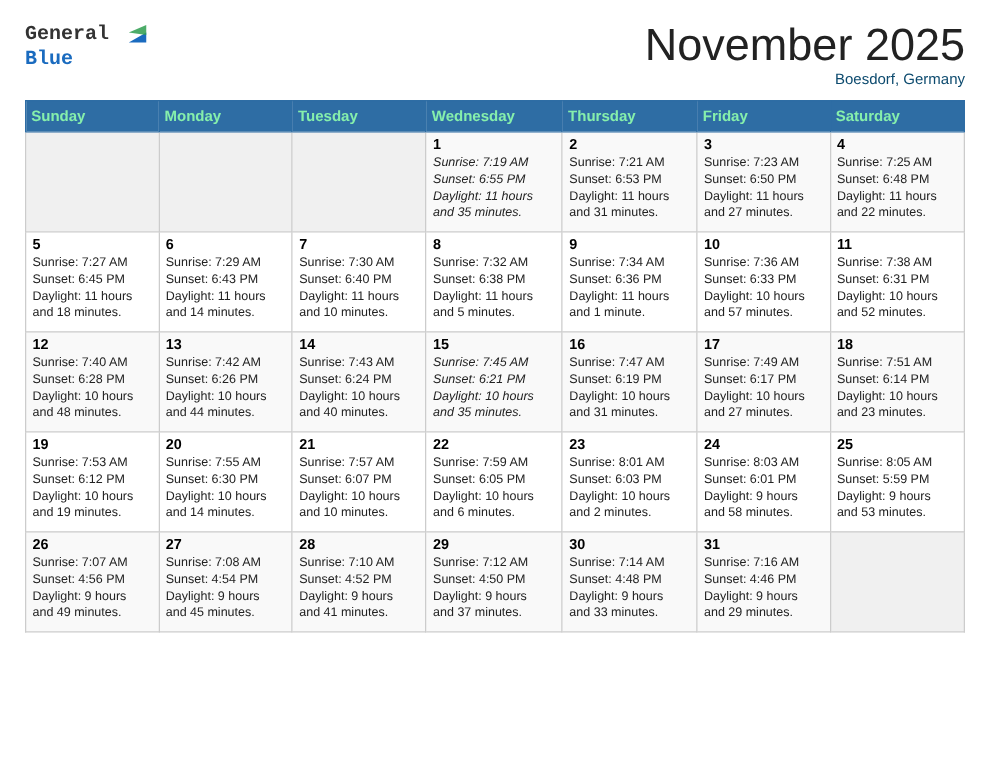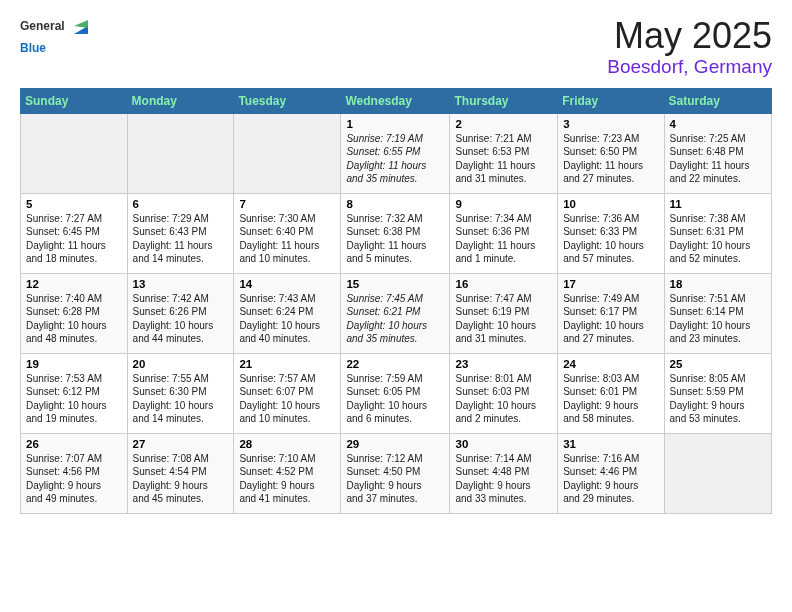--- a/index.html
+++ b/index.html
@@ -20,43 +20,44 @@
       display: flex;
       justify-content: space-between;
       align-items: flex-start;
       margin-bottom: 10px;
     }
     .logo {
       display: flex;
       align-items: center;
     }
     .logo-text {
-      font-size: 12px;
+      font-size: 16px;
       font-weight: bold;
       line-height: 1.1;
+      font-family: Liberation Mono, monospace;
     }
     .logo-general { color: #333; }
     .logo-blue { color: #1a6bbf; }
     .logo-icon {
       width: 22px;
       height: 22px;
       margin-left: 2px;
     }
     .title-block {
       text-align: right;
     }
     .title-month {
       font-size: 36px;
       font-weight: normal;
       color: #222;
       line-height: 1.1;
     }
     .title-location {
-      font-size: 19px;
-      color: #6d28d9;
+      font-size: 12px;
+      color: #0c4a6e;
       text-align: right;
     }
     .calendar {
       width: 100%;
       border-collapse: collapse;
       font-size: 10.5px;
     }
     .calendar th {
       background-color: #2e6da4;
       color: #86efac;
@@ -110,21 +111,21 @@
               <polygon points="4,10 18,4 18,12" fill="#2e9e4f" opacity="0.85"></polygon>
             </svg>
           </span>
         </div>
         <div>
           <span class="logo-blue logo-text">Blue</span>
         </div>
       </div>
     </div>
     <div class="title-block">
-      <div class="title-month">May 2025</div>
+      <div class="title-month">November 2025</div>
       <div class="title-location">Boesdorf, Germany</div>
     </div>
   </div>
 
   <table class="calendar">
     <thead>
       <tr>
       <th>Sunday</th>
           <th>Monday</th>
           <th>Tuesday</th>

